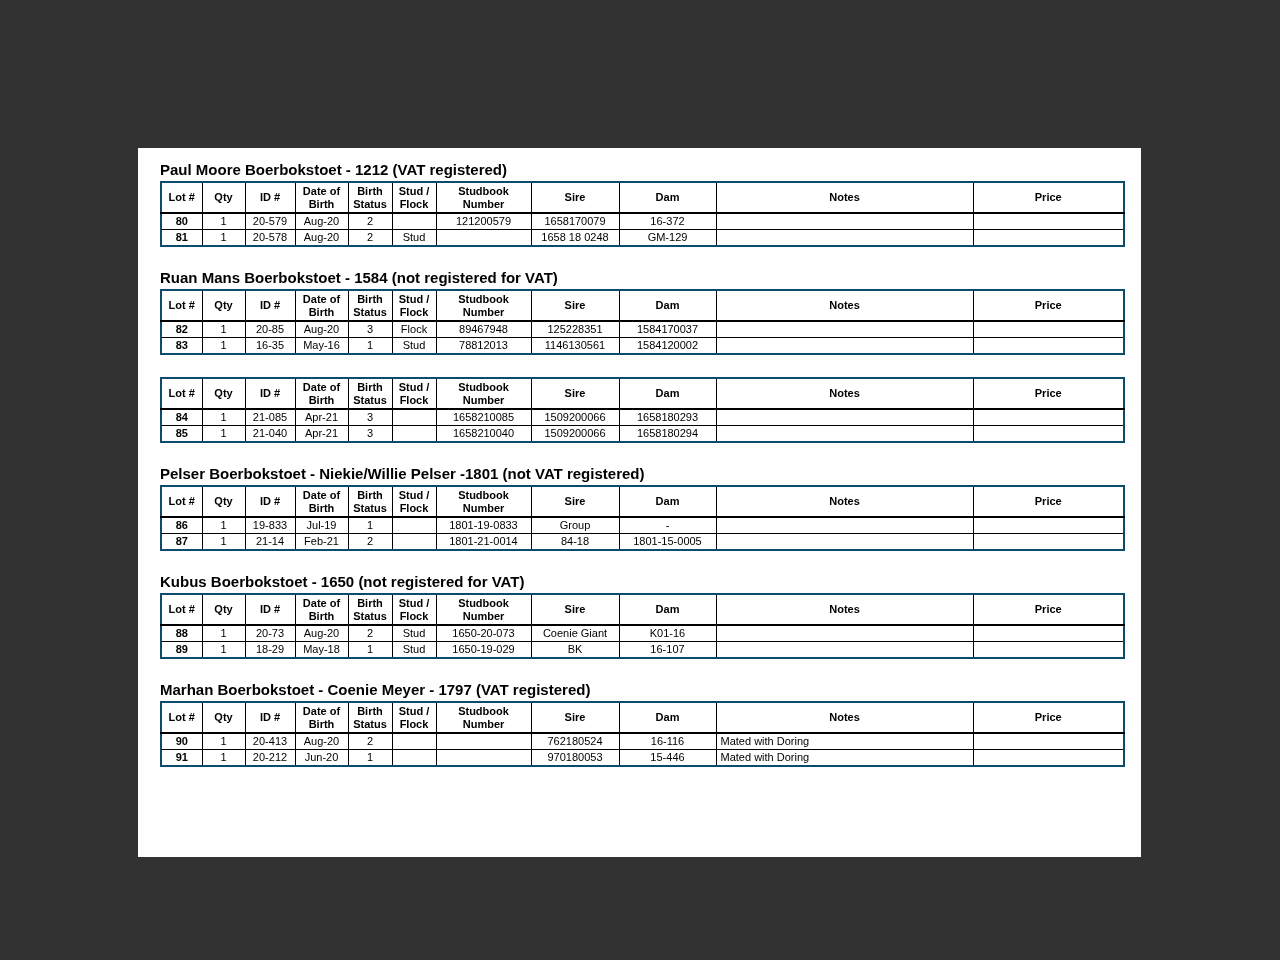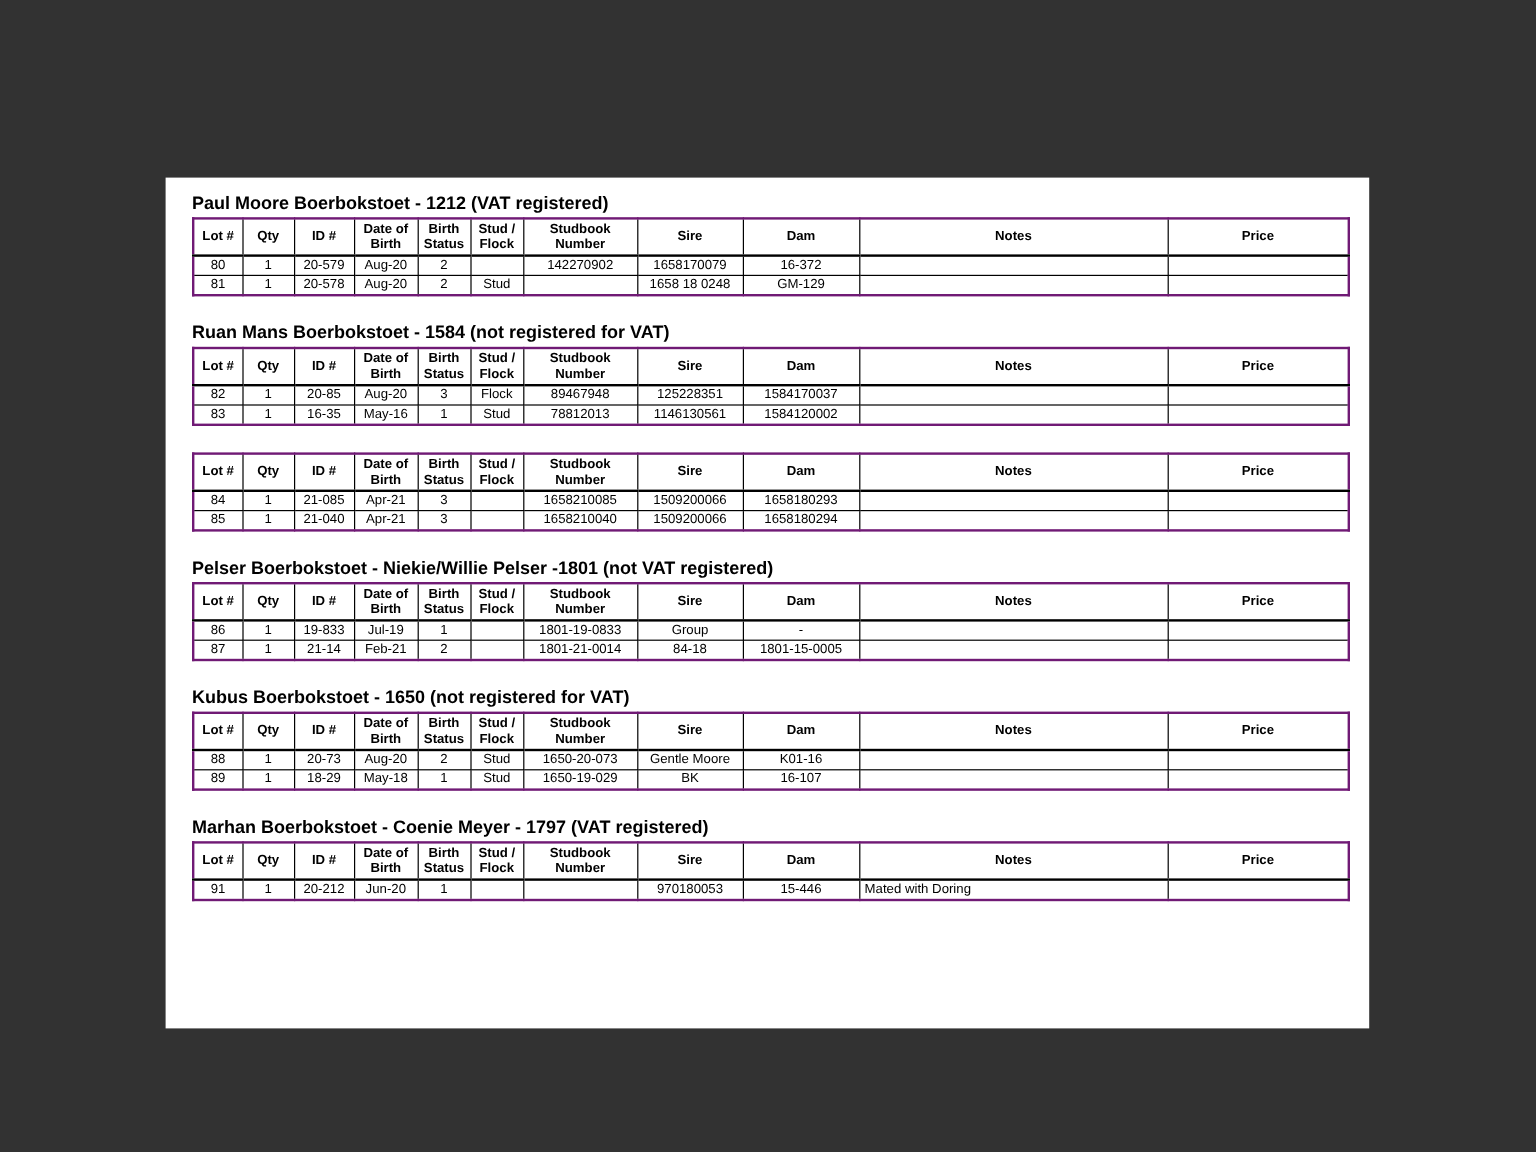--- a/index.html
+++ b/index.html
@@ -29,42 +29,42 @@
     font-weight: bold;
     color: #000;
     line-height: 18px;
     margin: 0 0 2px 0;
     white-space: nowrap;
   }
   table.lot-table {
     border-collapse: collapse;
     table-layout: fixed;
     width: 963px;
-    border: 2px solid #701a75;
+    border: 2px solid #0c4a6e;
   }
   .lot-table th, .lot-table td {
     border: 1px solid #000;
     color: #000;
     font-size: 11px;
     text-align: center;
     vertical-align: middle;
     padding: 0 2px;
     overflow: hidden;
     white-space: nowrap;
     box-sizing: border-box;
   }
   .lot-table thead th {
     font-weight: bold;
     white-space: pre-line;
     line-height: 13px;
     height: 31px;
     border-bottom: 2px solid #000;
   }
   .lot-table tbody td { height: 15px; line-height: 15px; }
-  .lot-table td.col-lot { font-weight: normal; }
+  .lot-table td.col-lot { font-weight: bold; }
   .lot-table td.col-notes { text-align: left; padding-left: 4px; }
   
   col.c-lot { width: 41px; }
   col.c-qty { width: 43px; }
   col.c-id { width: 50px; }
   col.c-dob { width: 53px; }
   col.c-birth_status { width: 44px; }
   col.c-stud_flock { width: 44px; }
   col.c-studbook { width: 95px; }
   col.c-sire { width: 88px; }
@@ -113,21 +113,21 @@
             </tr>
       </thead>
       <tbody>
             <tr>
               <td class="col-lot">80</td>
               <td class="col-qty">1</td>
               <td class="col-id">20-579</td>
               <td class="col-dob">Aug-20</td>
               <td class="col-birth_status">2</td>
               <td class="col-stud_flock"></td>
-              <td class="col-studbook">142270902</td>
+              <td class="col-studbook">121200579</td>
               <td class="col-sire">1658170079</td>
               <td class="col-dam">16-372</td>
               <td class="col-notes"></td>
               <td class="col-price"></td>
             </tr>
             <tr>
               <td class="col-lot">81</td>
               <td class="col-qty">1</td>
               <td class="col-id">20-578</td>
               <td class="col-dob">Aug-20</td>
@@ -377,21 +377,21 @@
       </thead>
       <tbody>
             <tr>
               <td class="col-lot">88</td>
               <td class="col-qty">1</td>
               <td class="col-id">20-73</td>
               <td class="col-dob">Aug-20</td>
               <td class="col-birth_status">2</td>
               <td class="col-stud_flock">Stud</td>
               <td class="col-studbook">1650-20-073</td>
-              <td class="col-sire">Gentle Moore</td>
+              <td class="col-sire">Coenie Giant</td>
               <td class="col-dam">K01-16</td>
               <td class="col-notes"></td>
               <td class="col-price"></td>
             </tr>
             <tr>
               <td class="col-lot">89</td>
               <td class="col-qty">1</td>
               <td class="col-id">18-29</td>
               <td class="col-dob">May-18</td>
               <td class="col-birth_status">1</td>
@@ -436,20 +436,33 @@
               <th>Studbook
 Number</th>
               <th>Sire</th>
               <th>Dam</th>
               <th>Notes</th>
               <th>Price</th>
             </tr>
       </thead>
       <tbody>
             <tr>
+              <td class="col-lot">90</td>
+              <td class="col-qty">1</td>
+              <td class="col-id">20-413</td>
+              <td class="col-dob">Aug-20</td>
+              <td class="col-birth_status">2</td>
+              <td class="col-stud_flock"></td>
+              <td class="col-studbook"></td>
+              <td class="col-sire">762180524</td>
+              <td class="col-dam">16-116</td>
+              <td class="col-notes">Mated with Doring</td>
+              <td class="col-price"></td>
+            </tr>
+            <tr>
               <td class="col-lot">91</td>
               <td class="col-qty">1</td>
               <td class="col-id">20-212</td>
               <td class="col-dob">Jun-20</td>
               <td class="col-birth_status">1</td>
               <td class="col-stud_flock"></td>
               <td class="col-studbook"></td>
               <td class="col-sire">970180053</td>
               <td class="col-dam">15-446</td>
               <td class="col-notes">Mated with Doring</td>

